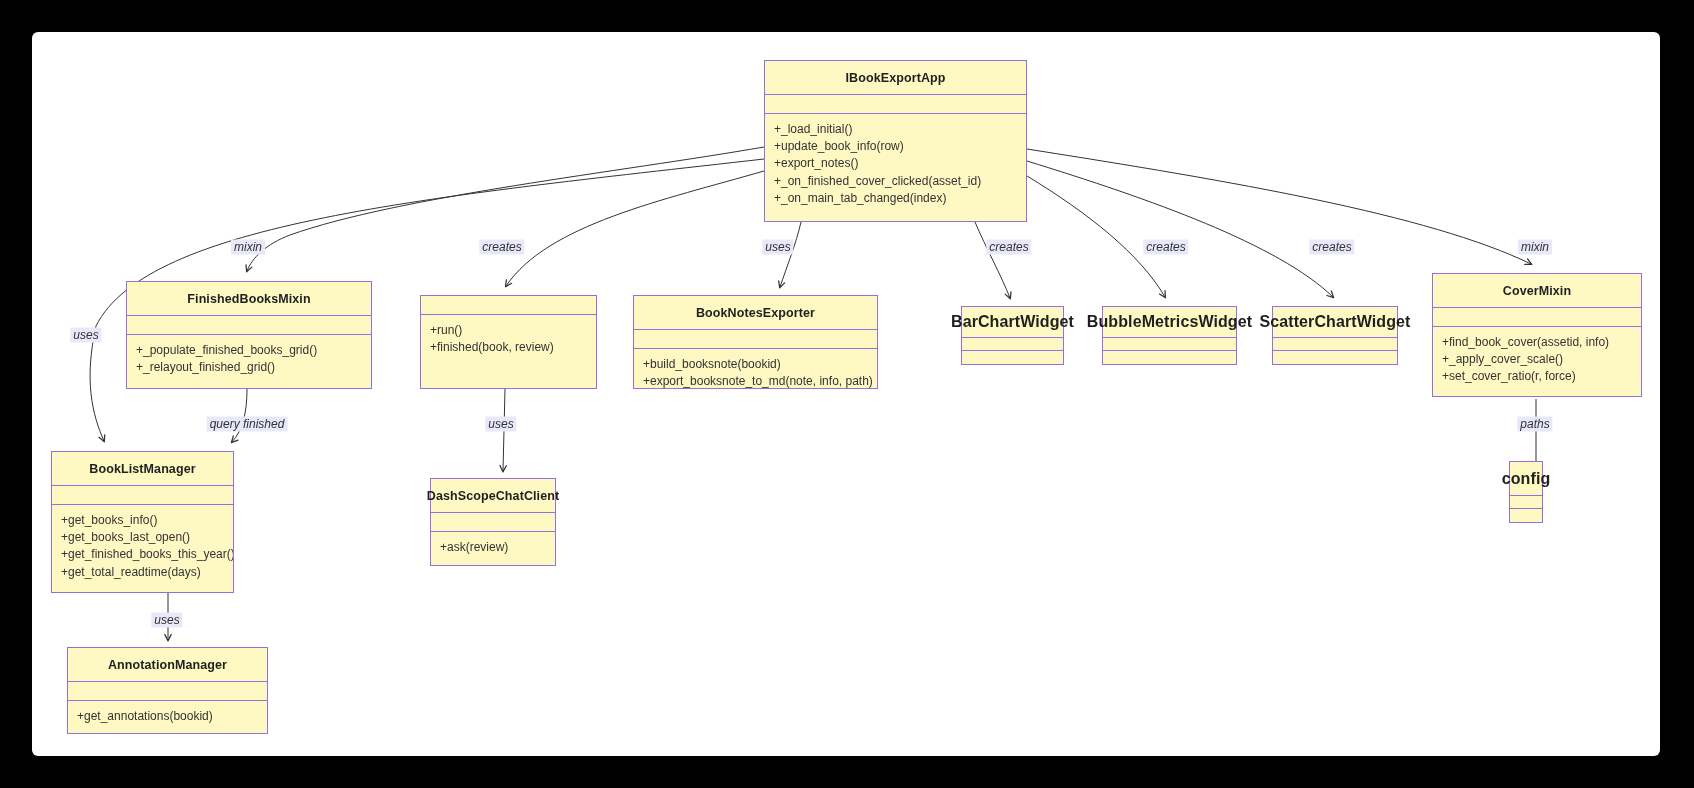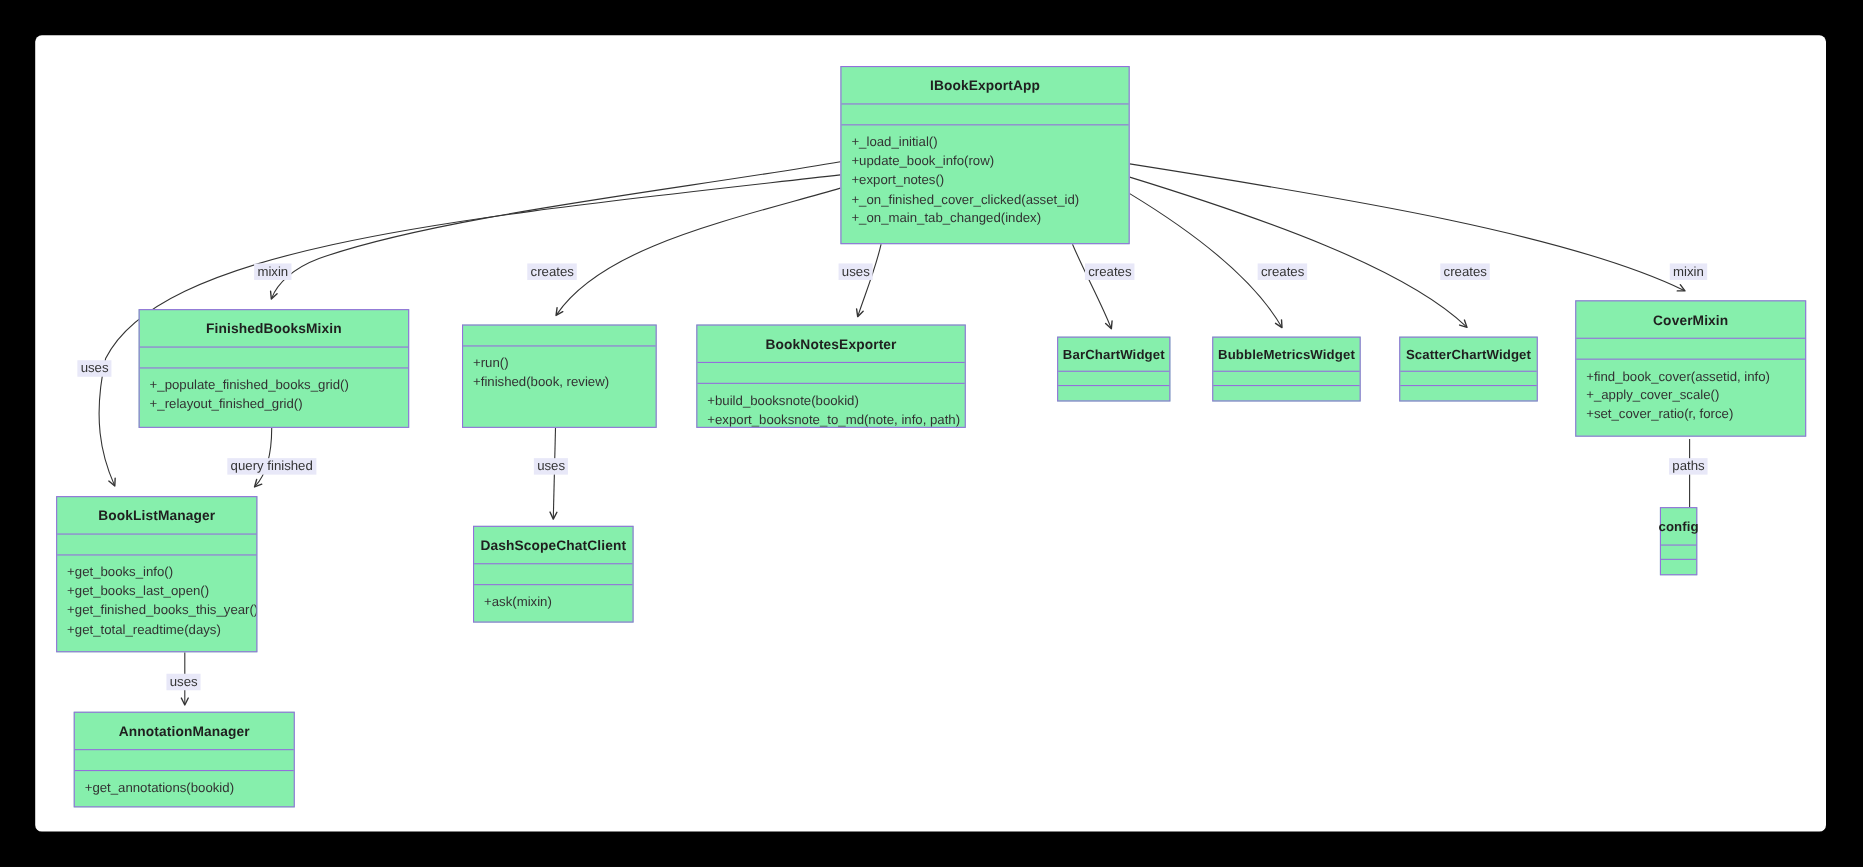--- a/index.html
+++ b/index.html
@@ -1,31 +1,31 @@
 <!DOCTYPE html>
 <html><head>
 <meta charset="utf-8">
 <style>
   html,body{margin:0;padding:0;background:#000;}
   .stage{position:relative;width:1694px;height:788px;background:#000;overflow:hidden;
          font-family:"Liberation Sans",sans-serif;}
   .canvas{position:absolute;left:32px;top:32px;width:1628px;height:724px;background:#ffffff;border-radius:6px;}
   .edges{position:absolute;left:0;top:0;width:1694px;height:788px;pointer-events:none;}
   .uml-class{position:absolute;display:flex;flex-direction:column;box-sizing:border-box;
-             background:#86efac;border:1px solid #9370DB;color:#1f1f1f;}
+             background:#fef9c3;border:1px solid #9370DB;color:#1f1f1f;}
   .uml-title{flex:0 0 33px;display:flex;align-items:center;justify-content:center;
              font-weight:bold;font-size:12.5px;border-bottom:1px solid #9370DB;letter-spacing:.1px;}
   .uml-attrs{flex:0 0 18px;border-bottom:1px solid #9370DB;}
   .uml-methods{flex:1 1 auto;padding:7px 9px;font-size:12px;color:#333;overflow:hidden;}
   .uml-member{line-height:17.2px;white-space:nowrap;}
-  .uml-class.compact .uml-title{flex:0 0 30px;font-size:12px;}
+  .uml-class.compact .uml-title{flex:0 0 30px;font-size:16px;}
   .uml-class.compact .uml-attrs{flex:0 0 12px;}
   .uml-class.compact .uml-methods{padding:0;}
   .edge-label{position:absolute;transform:translate(-50%,-50%);background:#e8e8f8;
-              padding:0 3px;font-size:12px;color:#333;white-space:nowrap;line-height:15px;}
+              padding:0 3px;font-size:12px;color:#333;white-space:nowrap;line-height:15px;font-style:italic;}
 </style>
 </head>
 <body>
 
 <div class="stage">
   <div class="canvas"></div>
 
   <svg class="edges" viewBox="0 0 1694 788">
     <defs>
       <marker id="arr" viewBox="0 0 10 10" refX="7.5" refY="5" markerWidth="9" markerHeight="9" orient="auto-start-reverse">
@@ -131,25 +131,25 @@
     <div class="uml-title">BookListManager</div>
     <div class="uml-attrs"></div>
     <div class="uml-methods">
       <div class="uml-member">+get_books_info()</div>
       <div class="uml-member">+get_books_last_open()</div>
       <div class="uml-member">+get_finished_books_this_year()</div>
       <div class="uml-member">+get_total_readtime(days)</div>
     </div>
   </div>
 
-  <div class="uml-class" style="left:430px;top:478px;width:146px;height:88px">
+  <div class="uml-class" style="left:430px;top:478px;width:126px;height:88px">
     <div class="uml-title">DashScopeChatClient</div>
     <div class="uml-attrs"></div>
     <div class="uml-methods">
-      <div class="uml-member">+ask(mixin)</div>
+      <div class="uml-member">+ask(review)</div>
     </div>
   </div>
 
   <div class="uml-class compact" style="left:1509px;top:461px;width:34px;height:62px">
     <div class="uml-title" style="flex-basis:33px">config</div>
     <div class="uml-attrs"></div>
     <div class="uml-methods"></div>
   </div>
 
   <div class="uml-class" style="left:67px;top:647px;width:201px;height:87px">

